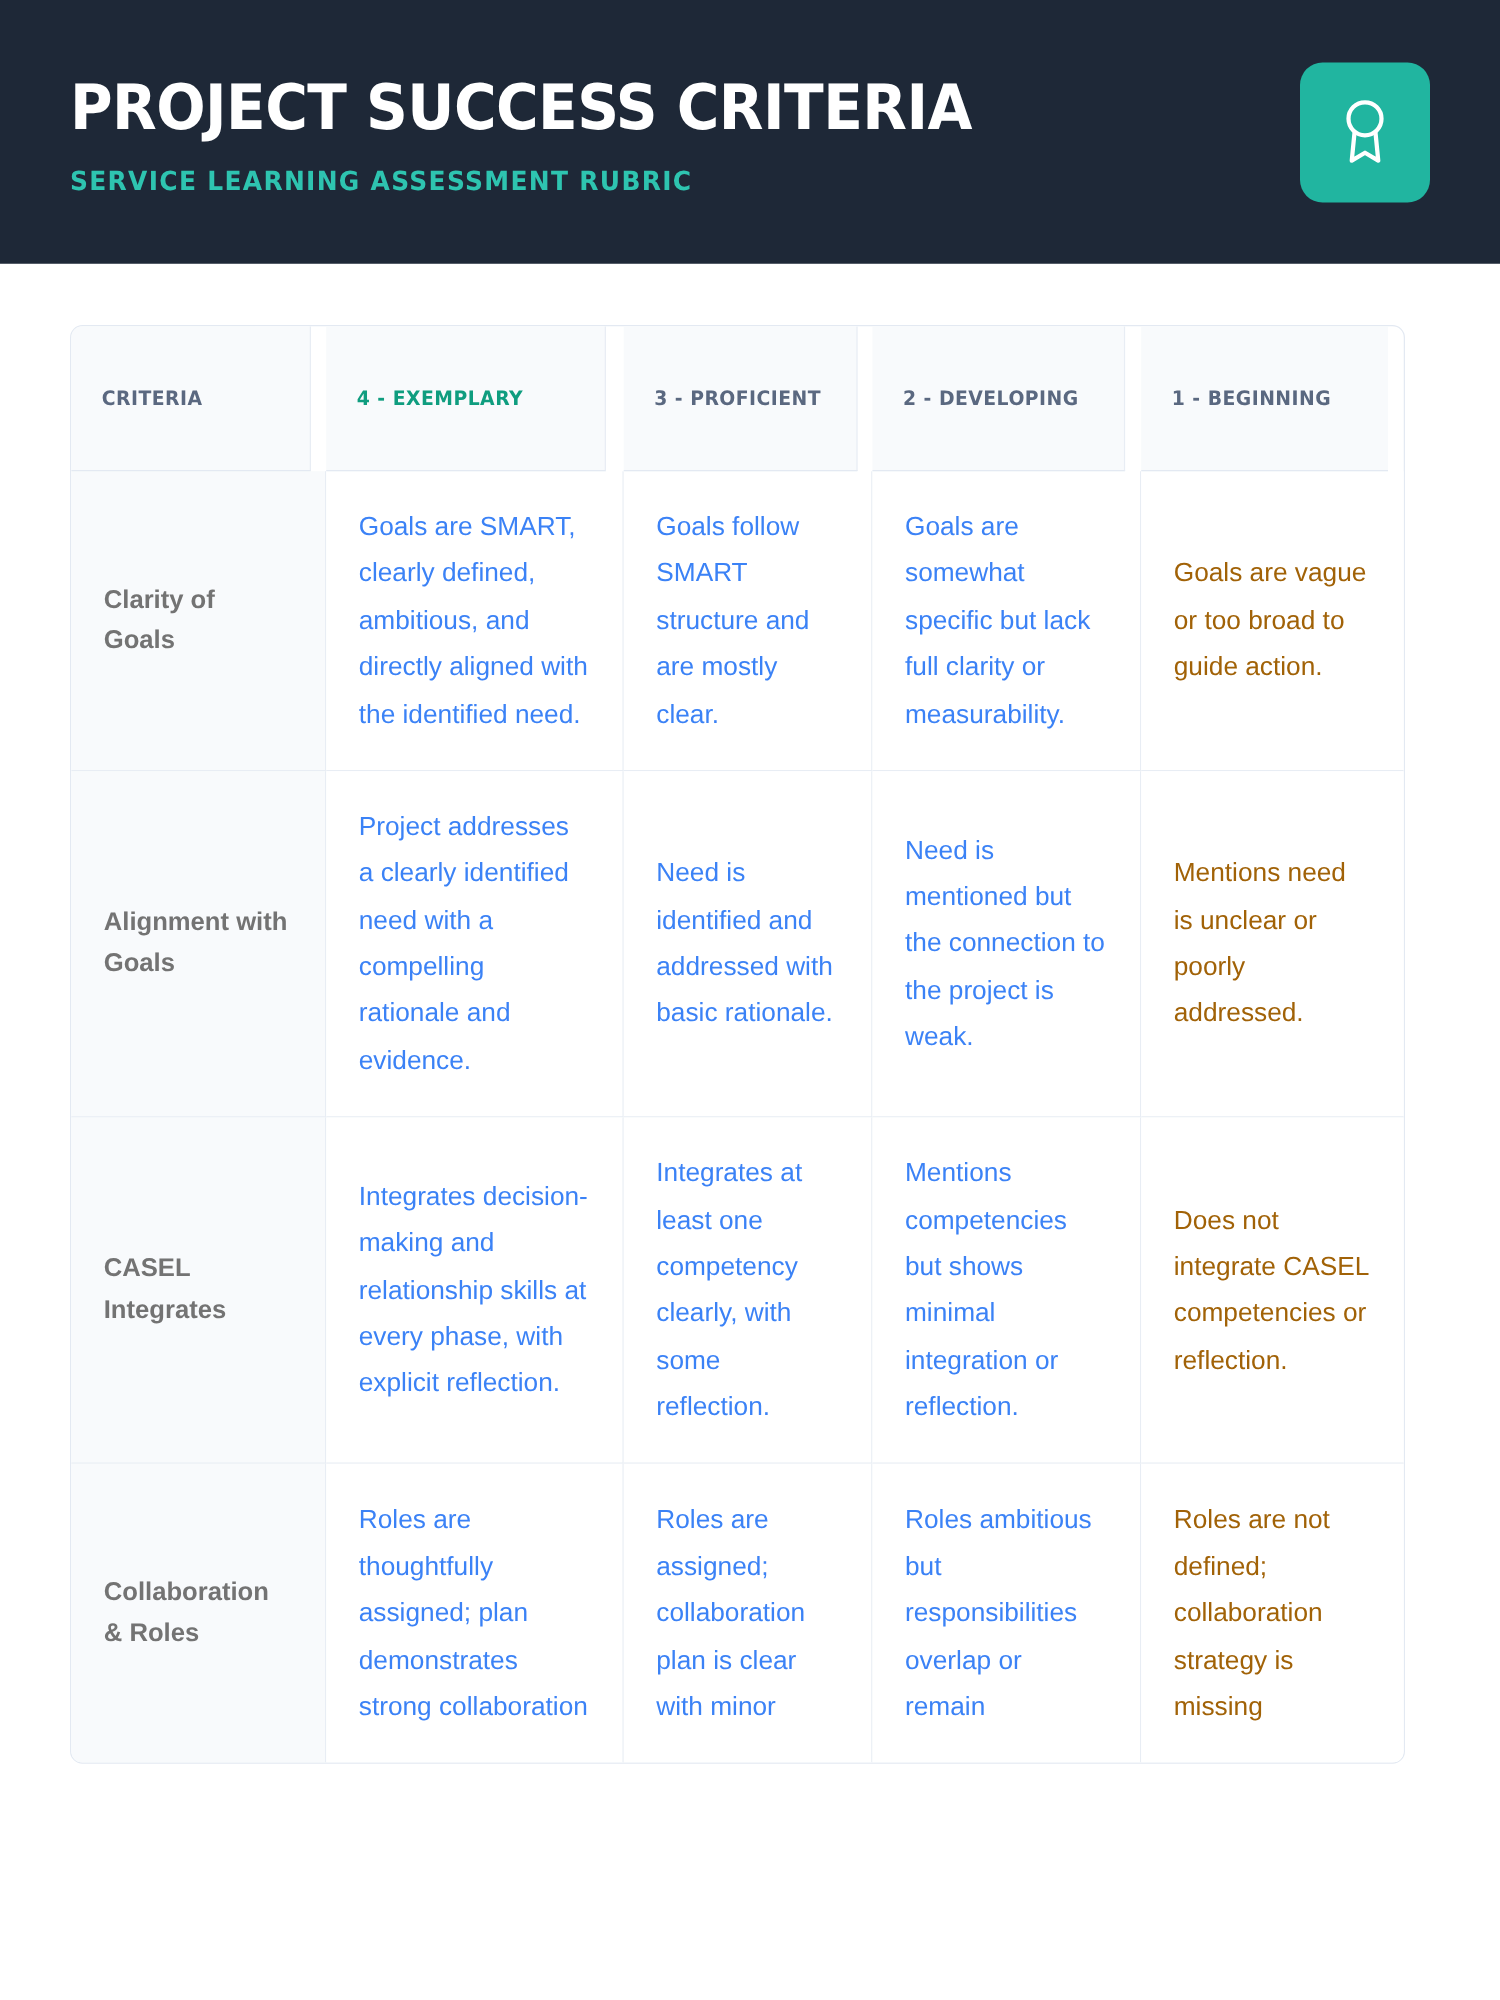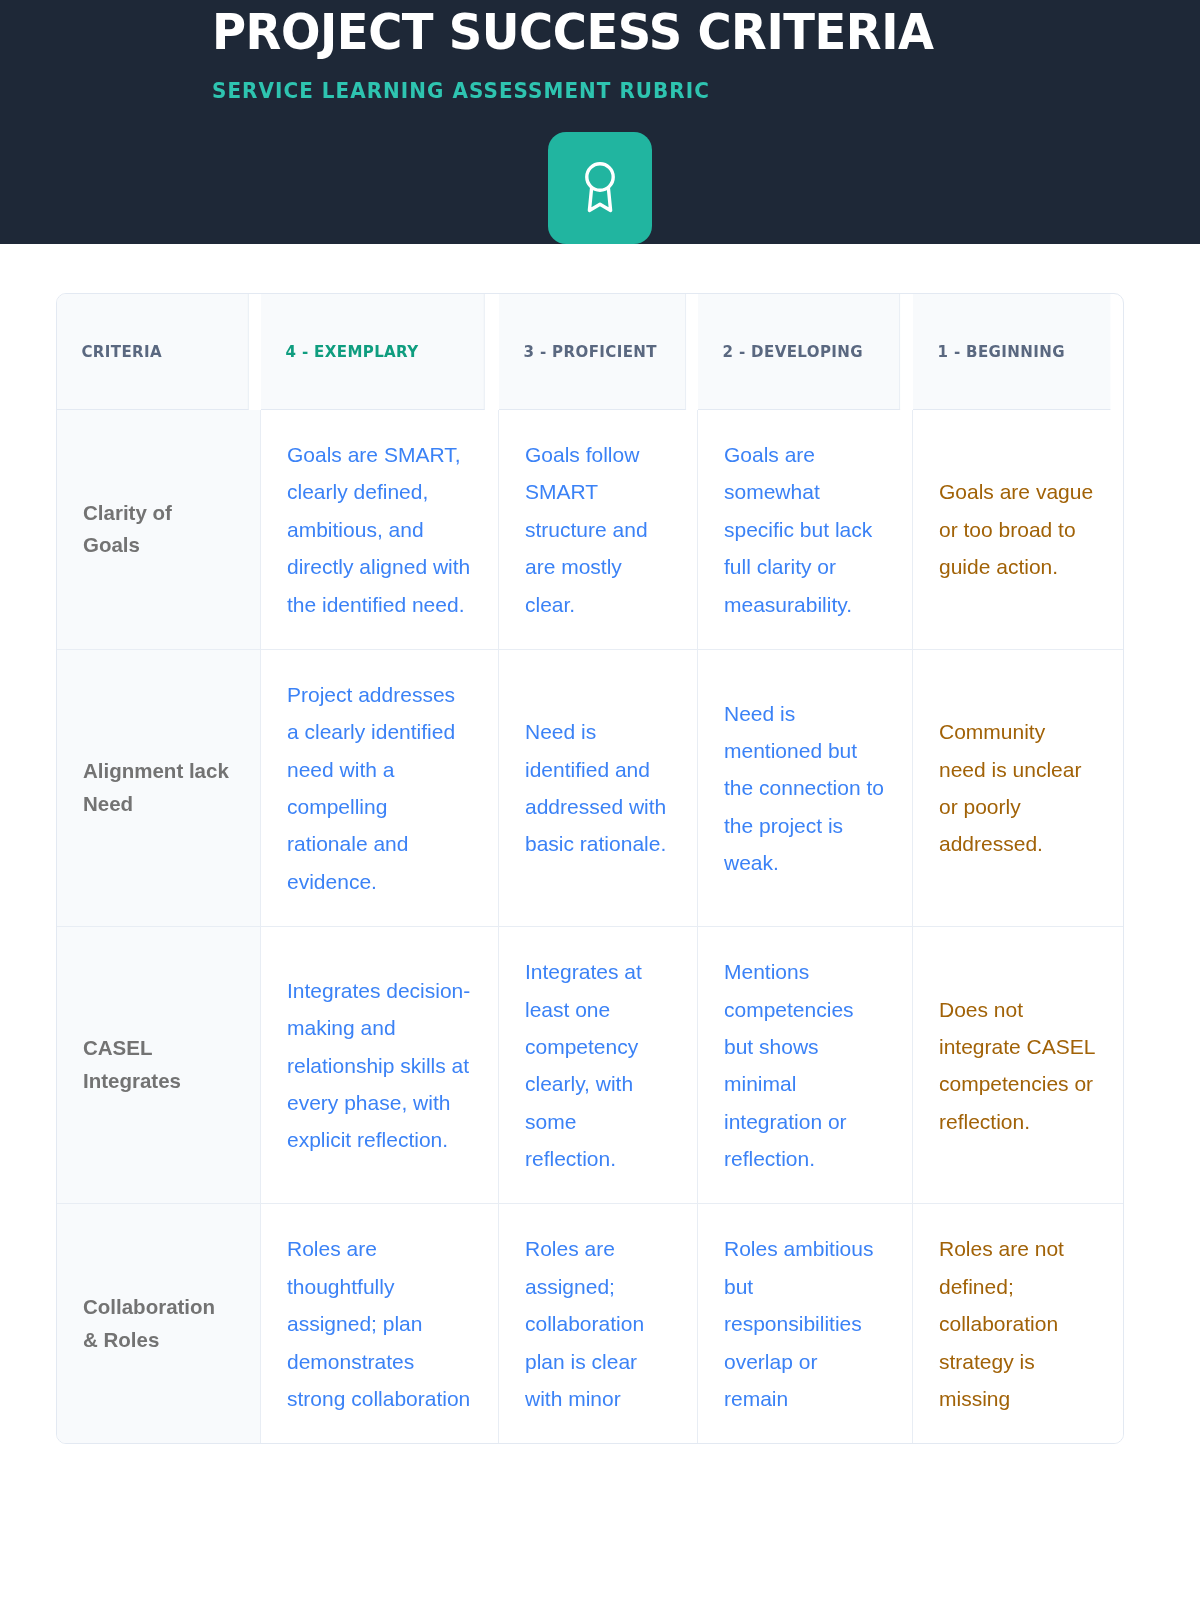--- a/index.html
+++ b/index.html
@@ -13,27 +13,26 @@
   body {
     font-family: "Liberation Sans", sans-serif;
     background: #ffffff;
     color: #1f2937;
     -webkit-font-smoothing: antialiased;
   }
 
   
   .page-header {
     position: relative;
-    height: 244px;
+    height: 211px;
     background: #1e2837;
     padding: 0 56px;
     display: flex;
     align-items: center;
     justify-content: space-between;
-    flex-direction: column;
   }
 
   .header-text-block {
     display: flex;
     flex-direction: column;
     justify-content: center;
     padding-top: 6px;
   }
 
   .header-title {
@@ -184,25 +183,25 @@
     </thead>
     <tbody>
       <tr>
         <td class="criteria-cell">Clarity of Goals</td>
         <td>Goals are SMART, clearly defined, ambitious, and directly aligned with the identified need.</td>
         <td>Goals follow SMART structure and are mostly clear.</td>
         <td>Goals are somewhat specific but lack full clarity or measurability.</td>
         <td class="beginning-cell">Goals are vague or too broad to guide action.</td>
       </tr>
       <tr>
-        <td class="criteria-cell">Alignment lack Need</td>
+        <td class="criteria-cell">Alignment with Goals</td>
         <td>Project addresses a clearly identified need with a compelling rationale and evidence.</td>
         <td>Need is identified and addressed with basic rationale.</td>
         <td>Need is mentioned but the connection to the project is weak.</td>
-        <td class="beginning-cell">Community need is unclear or poorly addressed.</td>
+        <td class="beginning-cell">Mentions need is unclear or poorly addressed.</td>
       </tr>
       <tr>
         <td class="criteria-cell">CASEL Integrates</td>
         <td>Integrates decision-making and relationship skills at every phase, with explicit reflection.</td>
         <td>Integrates at least one competency clearly, with some reflection.</td>
         <td>Mentions competencies but shows minimal integration or reflection.</td>
         <td class="beginning-cell">Does not integrate CASEL competencies or reflection.</td>
       </tr>
       <tr>
         <td class="criteria-cell">Collaboration &amp; Roles</td>

